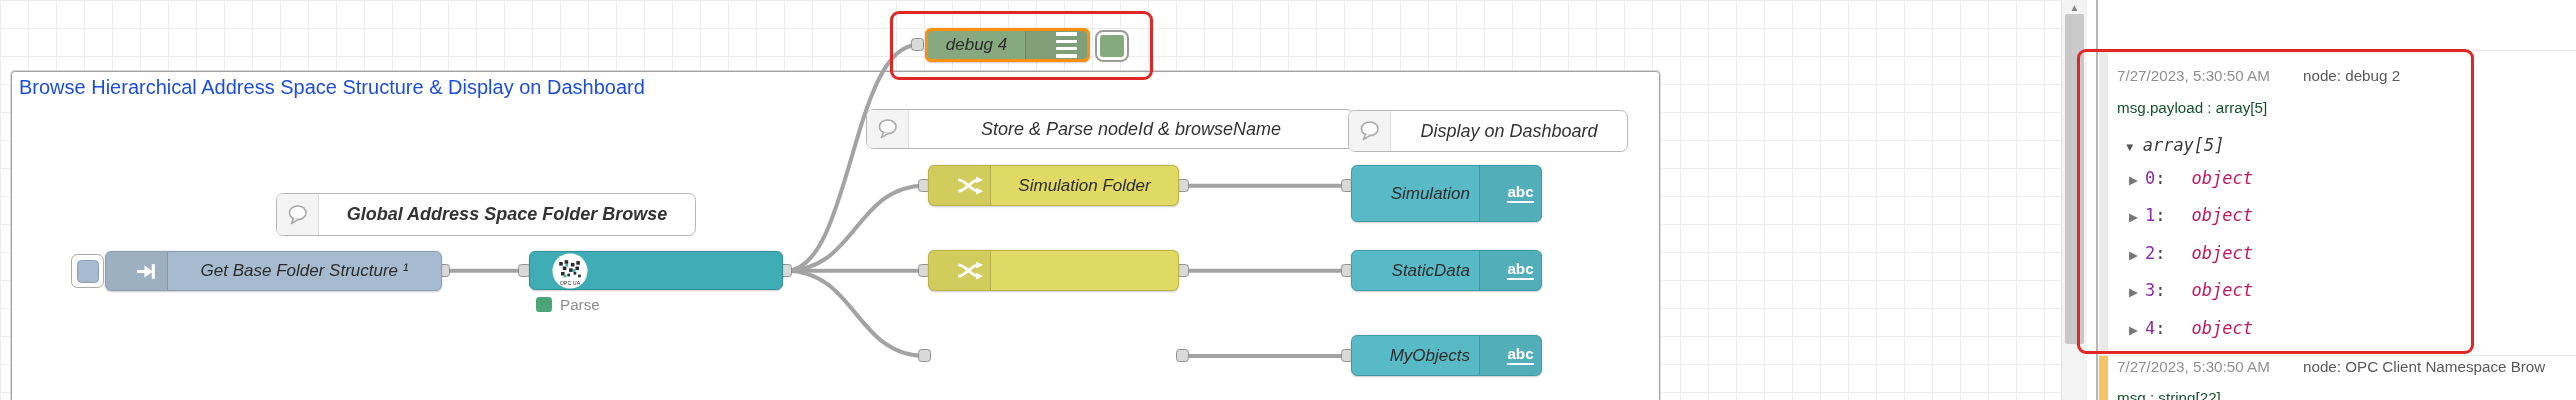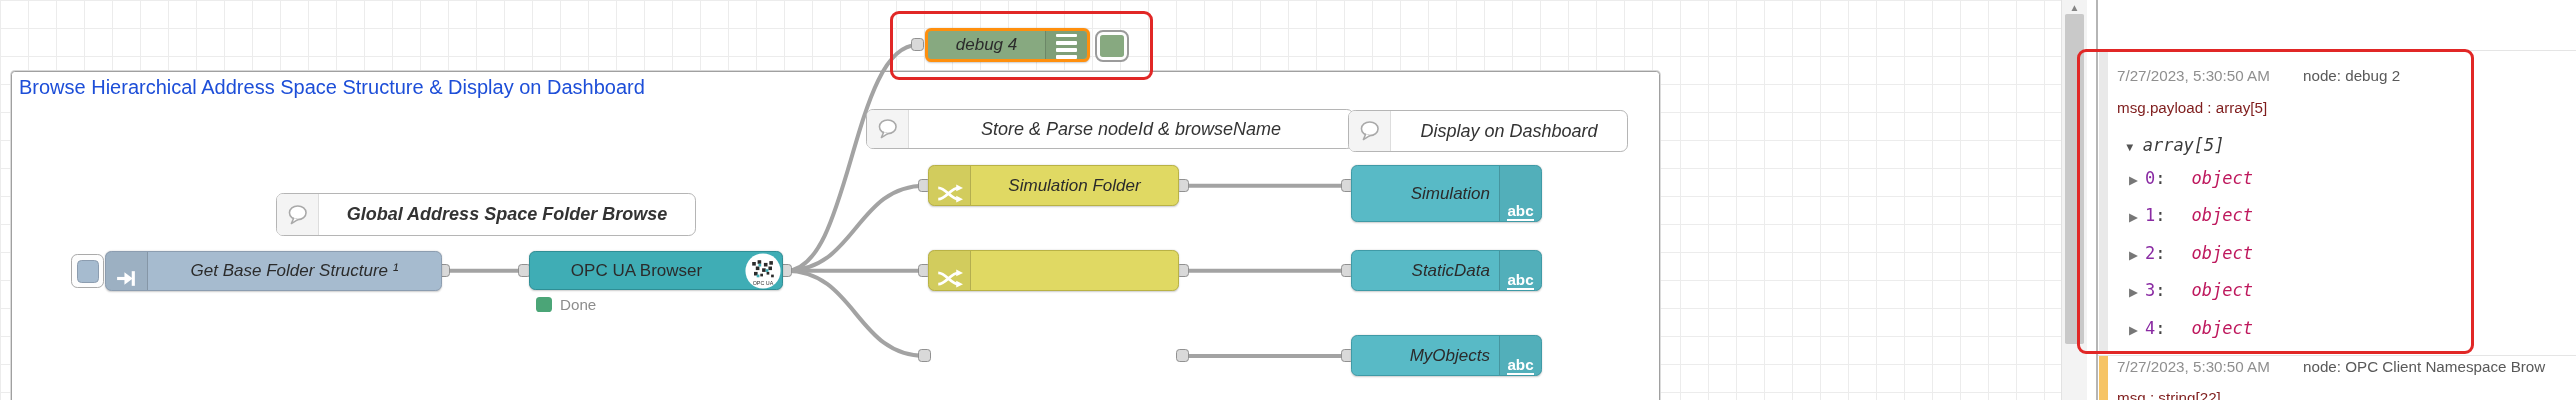--- a/index.html
+++ b/index.html
@@ -10,21 +10,21 @@
     background-image:repeating-linear-gradient(to right,#ececec 0 0.9px,transparent 0.9px 28px),
                      repeating-linear-gradient(to bottom,#ececec 0 0.9px,transparent 0.9px 28px);}
   .group{position:absolute;background:#fff;border:1.8px solid #a0a0a0;border-radius:3.6px;box-shadow:0 0 0 0.9px #d8d8d8;}
   .group-label{position:absolute;left:7.2px;top:3.6px;font-size:20px;color:#1d4ed8;white-space:nowrap;}
   .comment{position:absolute;background:#fff;border:1.8px solid #b5b5b5;border-radius:7.2px;display:flex;align-items:center;box-sizing:border-box;}
   .comment .cicon{width:41px;align-self:stretch;background:#f4f4f4;border-right:0.9px solid #ddd;
      border-radius:5.4px 0 0 5.4px;display:flex;align-items:center;justify-content:center;}
   .comment .clabel{flex:1;text-align:center;font-style:italic;font-size:18px;color:#333;white-space:nowrap;}
   .node{position:absolute;border-radius:6.3px;box-sizing:border-box;display:flex;align-items:center;box-shadow:0 0.9px 1.8px rgba(0,0,0,.2);}
   .node .nlabel{flex:1;font-size:17px;color:#2b2b2b;white-space:nowrap;overflow:hidden;}
-  .iconsec{align-self:stretch;display:flex;align-items:flex-end;justify-content:center;background:rgba(0,0,0,.06);}
+  .iconsec{align-self:stretch;display:flex;align-items:center;justify-content:center;background:rgba(0,0,0,.06);padding-left:20px;}
   .iconsec.left{border-right:0.9px solid rgba(0,0,0,.15);border-radius:4.5px 0 0 4.5px;}
   .iconsec.right{border-left:0.9px solid rgba(0,0,0,.15);border-radius:0 4.5px 4.5px 0;}
   .abc{font-size:15.2px;font-weight:bold;color:#fff;border-bottom:2.7px solid #fff;padding-bottom:0.9px;line-height:1;}
   .listicon{display:flex;flex-direction:column;gap:3.6px;}
   .listicon i{display:block;width:21.5px;height:3.6px;background:#fff;border-radius:0.9px;}
   .port{position:absolute;width:13.4px;height:13.4px;background:#d9d9d9;border:1.8px solid #919191;border-radius:3.6px;box-sizing:border-box;}
   .annot{position:absolute;border:3.6px solid #e12726;border-radius:9px;box-sizing:border-box;}
   .statusdot{position:absolute;width:16px;height:15.2px;border-radius:3.6px;}
   .statustext{position:absolute;font-size:15.2px;color:#8d8d8d;white-space:nowrap;}
   .btn{position:absolute;background:#fdfdfd;box-sizing:border-box;}
@@ -34,21 +34,21 @@
   #vscroll .arrow{position:absolute;top:1.8px;left:0;width:100%;text-align:center;font-size:10px;color:#848484;}
   #vscroll .thumb{position:absolute;left:2.7px;width:19px;background:#c9c9c9;border-radius:1.8px;}
   #divider{position:absolute;top:0;width:1.8px;height:401px;background:#b5b5b5;}
   
   #sidebar{position:absolute;top:0;height:401px;background:#fff;overflow:hidden;}
   .msg-sep{position:absolute;left:0;right:0;height:0.9px;background:#e5e5e5;}
   .accent{position:absolute;width:9px;}
   .dbg-meta{position:absolute;font-size:15.2px;white-space:nowrap;}
   .dbg-ts{color:#8f8f8f;}
   .dbg-node{color:#595959;}
-  .dbg-prop{position:absolute;font-size:15.2px;color:#7f1d1d;white-space:nowrap;}
+  .dbg-prop{position:absolute;font-size:15.2px;color:#14532d;white-space:nowrap;}
   .dbg-row{position:absolute;font-family:"DejaVu Sans Mono",monospace;font-size:17px;white-space:nowrap;}
   .tri{font-family:"Liberation Sans",sans-serif;font-style:normal;font-size:11.6px;color:#555;margin-right:7.2px;}
   .mono-i{font-style:italic;color:#3a3a3a;}
   .key{color:#8a2ba3;font-style:normal;}
   .colon{color:#444;font-style:normal;}
   .objval{font-style:italic;color:#be185d;margin-left:26px;}
 </style>
 </head>
 <body>
 
@@ -114,21 +114,20 @@
             <path d="M9 5 L17 11 L9 17 Z" fill="#fff"></path>
             <path d="M17.5 4 v14" stroke="#fff" stroke-width="3"></path>
           </svg>
         </div>
         <div class="nlabel" style="font-style: italic; text-align: center; padding: 0px 9px;">Get Base Folder Structure ¹</div>
       </div>
       <div class="btn" style="left: 71px; top: 254px; width: 33px; height: 34px; border: 1.8px solid rgb(170, 170, 170); border-radius: 6.3px;">
         <div style="position: absolute; inset: 4.5px; background: rgb(166, 187, 207); border: 1.8px solid rgb(140, 157, 176); border-radius: 4.5px;"></div>
       </div>
       <div class="node" style="left: 529px; top: 251px; width: 254px; height: 39px; background: rgb(63, 173, 181); border: 1.8px solid rgb(47, 142, 149);">
-        <div class="nlabel" style="font-style: normal; text-align: center; padding: 0px 9px;">OPC UA Browser</div>
         <div class="iconsec right" style="background: transparent; border: none; width: 39px;">
           <svg width="36" height="36" viewBox="0 0 40 40">
             <circle cx="20" cy="20" r="19.5" fill="#fff"></circle>
             <g fill="#2b2b2b">
               <rect x="8" y="10" width="4" height="4"></rect>
               <rect x="14" y="8" width="4" height="4"></rect>
               <rect x="21" y="11" width="4" height="4"></rect>
               <rect x="27" y="9" width="4" height="4"></rect>
               <rect x="12" y="15" width="4" height="4"></rect>
               <rect x="19" y="17" width="4" height="4"></rect>
@@ -141,21 +140,21 @@
             <g fill="#3FADB5">
               <rect x="15" y="12" width="3" height="3"></rect>
               <rect x="23" y="18" width="3" height="3"></rect>
               <rect x="13" y="24" width="3" height="3"></rect>
             </g>
             <text x="20" y="35" font-size="6" text-anchor="middle" fill="#333" font-family="Liberation Sans,sans-serif">OPC UA</text>
           </svg>
         </div>
       </div>
       <div class="statusdot" style="left: 536px; top: 297px; background: rgb(75, 165, 119);"></div>
-      <div class="statustext" style="left: 560px; top: 296px;">Done</div>
+      <div class="statustext" style="left: 560px; top: 296px;">Parse</div>
       <div class="node" style="left: 925px; top: 28px; width: 165px; height: 34px; background: rgb(135, 169, 128); border: 3.1px solid rgb(255, 143, 14);">
         <div class="nlabel" style="font-style: italic; text-align: center; padding: 0px 9px;">debug 4</div>
         <div class="iconsec right" style="width: 41px;">
           <span class="listicon">
             <i></i>
             <i></i>
             <i></i>
             <i></i>
           </span>
         </div>

